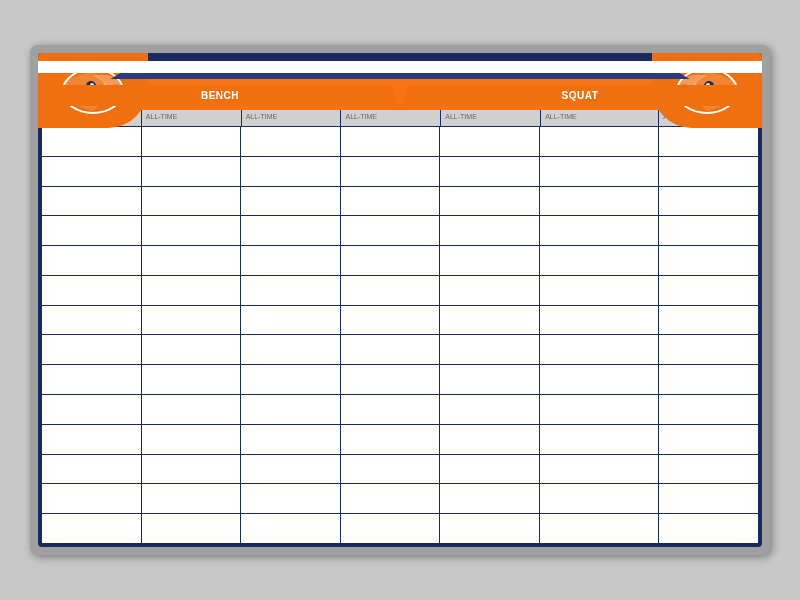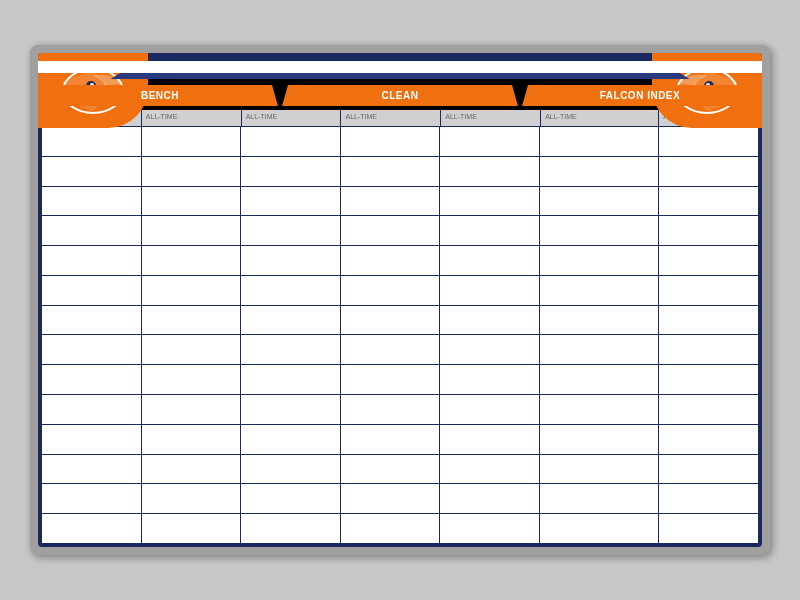--- a/index.html
+++ b/index.html
@@ -109,21 +109,21 @@
     .subtitle-band span {
       font-size: 11px;
       font-weight: bold;
       color: white;
       letter-spacing: 2px;
     }
 
     
     .col-headers {
       display: flex;
-      background: #000000;
+      background: #f97316;
       padding: 6px 4px 4px 4px;
       gap: 4px;
       flex-shrink: 0;
     }
 
     .col-header {
       flex: 1;
       background: #f07010;
       color: white;
       font-weight: 900;
@@ -245,22 +245,21 @@
       <div class="title-band">
         <h1></h1>
       </div>
       <div class="subtitle-band">
         <span></span>
       </div>
     </div>
 
     <div class="col-headers" id="col-headers-container">
     <div class="col-header">BENCH</div>
-        <div class="col-header">CLEAN</div>
-        <div class="col-header">FALCON INDEX</div>
+        <div class="col-header">SQUAT</div>
       </div>
 
     <div class="data-area">
       <div class="subheader-row" id="subheader-row-container">
       <div class="subheader-cell">ALL-TIME</div>
           <div class="subheader-cell">ALL-TIME</div>
           <div class="subheader-cell">ALL-TIME</div>
           <div class="subheader-cell">ALL-TIME</div>
           <div class="subheader-cell">ALL-TIME</div>
           <div class="subheader-cell wide">ALL-TIME</div>

